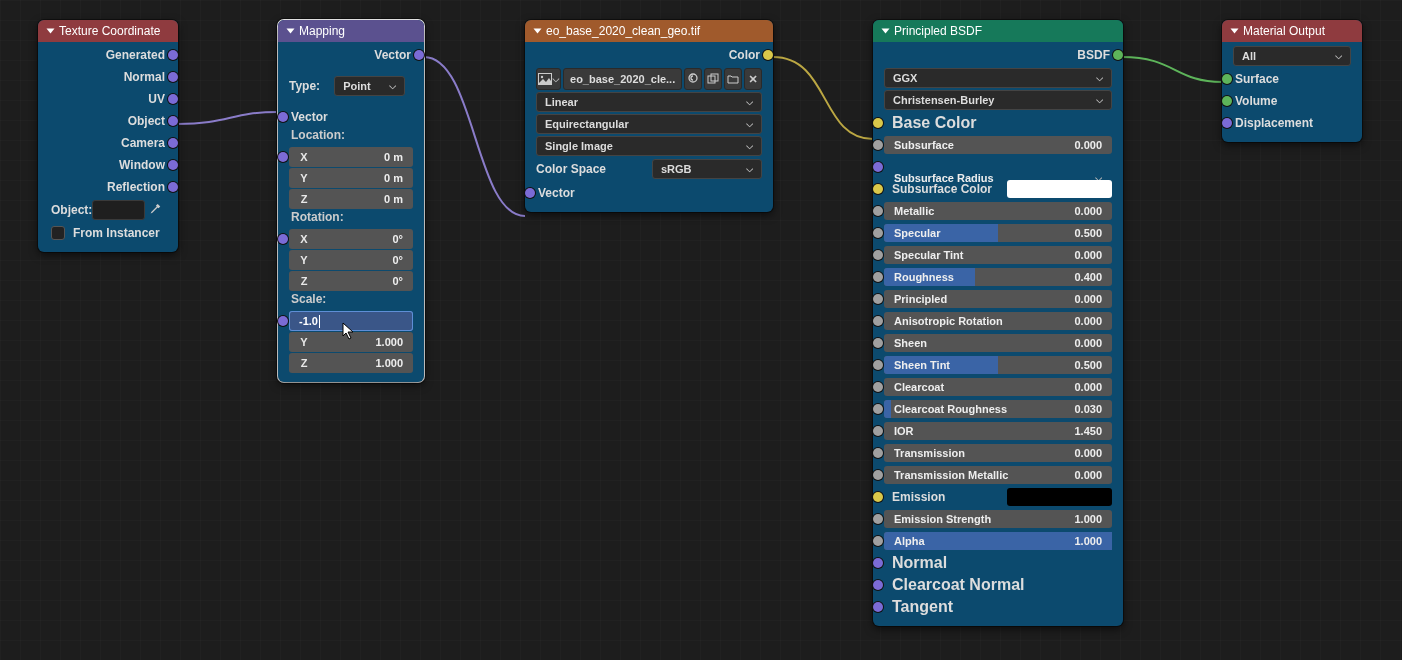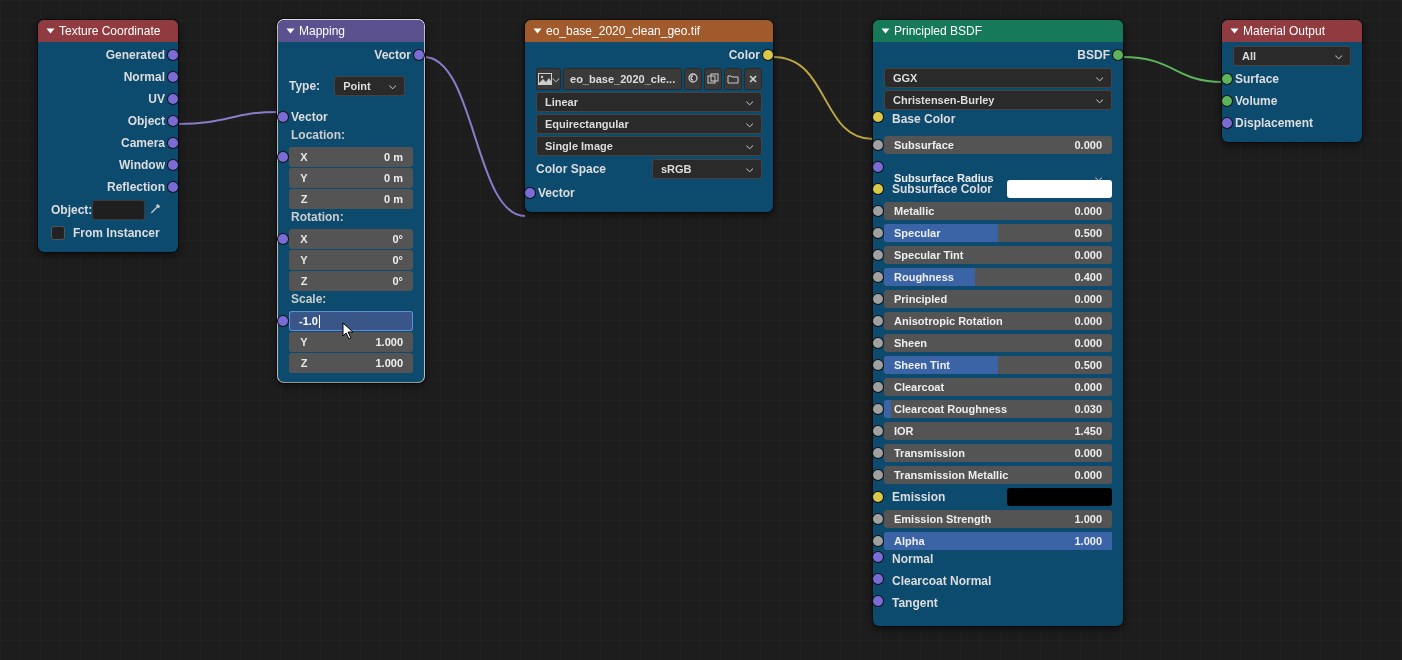--- a/index.html
+++ b/index.html
@@ -36,21 +36,21 @@
   .img-tools{display:flex;gap:2px;margin:2px 6px;}
   .it-btn{width:20px;height:22px;background:#3a3a3a;border:1px solid #2a2a2a;border-radius:3px;display:flex;align-items:center;justify-content:center;color:#ccc;font-size:11px;}
   .it-field{flex:1;height:22px;background:#3a3a3a;border:1px solid #2a2a2a;border-radius:3px;display:flex;align-items:center;padding:0 6px;font-size:11px;color:#ddd;}
   .cs-row{display:flex;align-items:center;gap:8px;margin:2px 6px;height:22px;}
   .cs-row .sel-box{flex:1;margin:0;}
   .param{position:relative;height:22px;margin:0 0 0 0;display:flex;align-items:center;}
   .param .bar{position:absolute;left:6px;right:6px;top:2px;bottom:2px;background:#545454;border-radius:3px;display:flex;align-items:center;justify-content:space-between;padding:0 10px;font-size:11px;color:#eee;}
   .param .bar .fill{position:absolute;left:0;top:0;bottom:0;background:#3a64a6;border-radius:3px 0 0 3px;}
   .param .bar span{position:relative;}
   .param .swatch{position:absolute;right:6px;top:2px;bottom:2px;width:105px;border-radius:3px;}
-  .plain{position:relative;height:22px;display:flex;align-items:flex-start;padding:0 14px;font-size:12px;}
+  .plain{position:relative;height:22px;display:flex;align-items:center;padding:0 14px;font-size:16px;}
   .cursor{position:absolute;width:14px;height:20px;pointer-events:none;}
 </style>
 </head>
 <body>
 
 <svg class="wires">
   <path d="M177,124 C230,124 230,112 278,112" stroke="#8a7cc9" stroke-width="2" fill="none"></path>
   <path d="M424,57 C475,57 475,216 525,216" stroke="#8a7cc9" stroke-width="2" fill="none"></path>
   <path d="M773,57 C830,57 820,139 873,139" stroke="#bba743" stroke-width="2" fill="none"></path>
   <path d="M1122,57 C1175,57 1175,82 1222,82" stroke="#5db45a" stroke-width="2" fill="none"></path>

